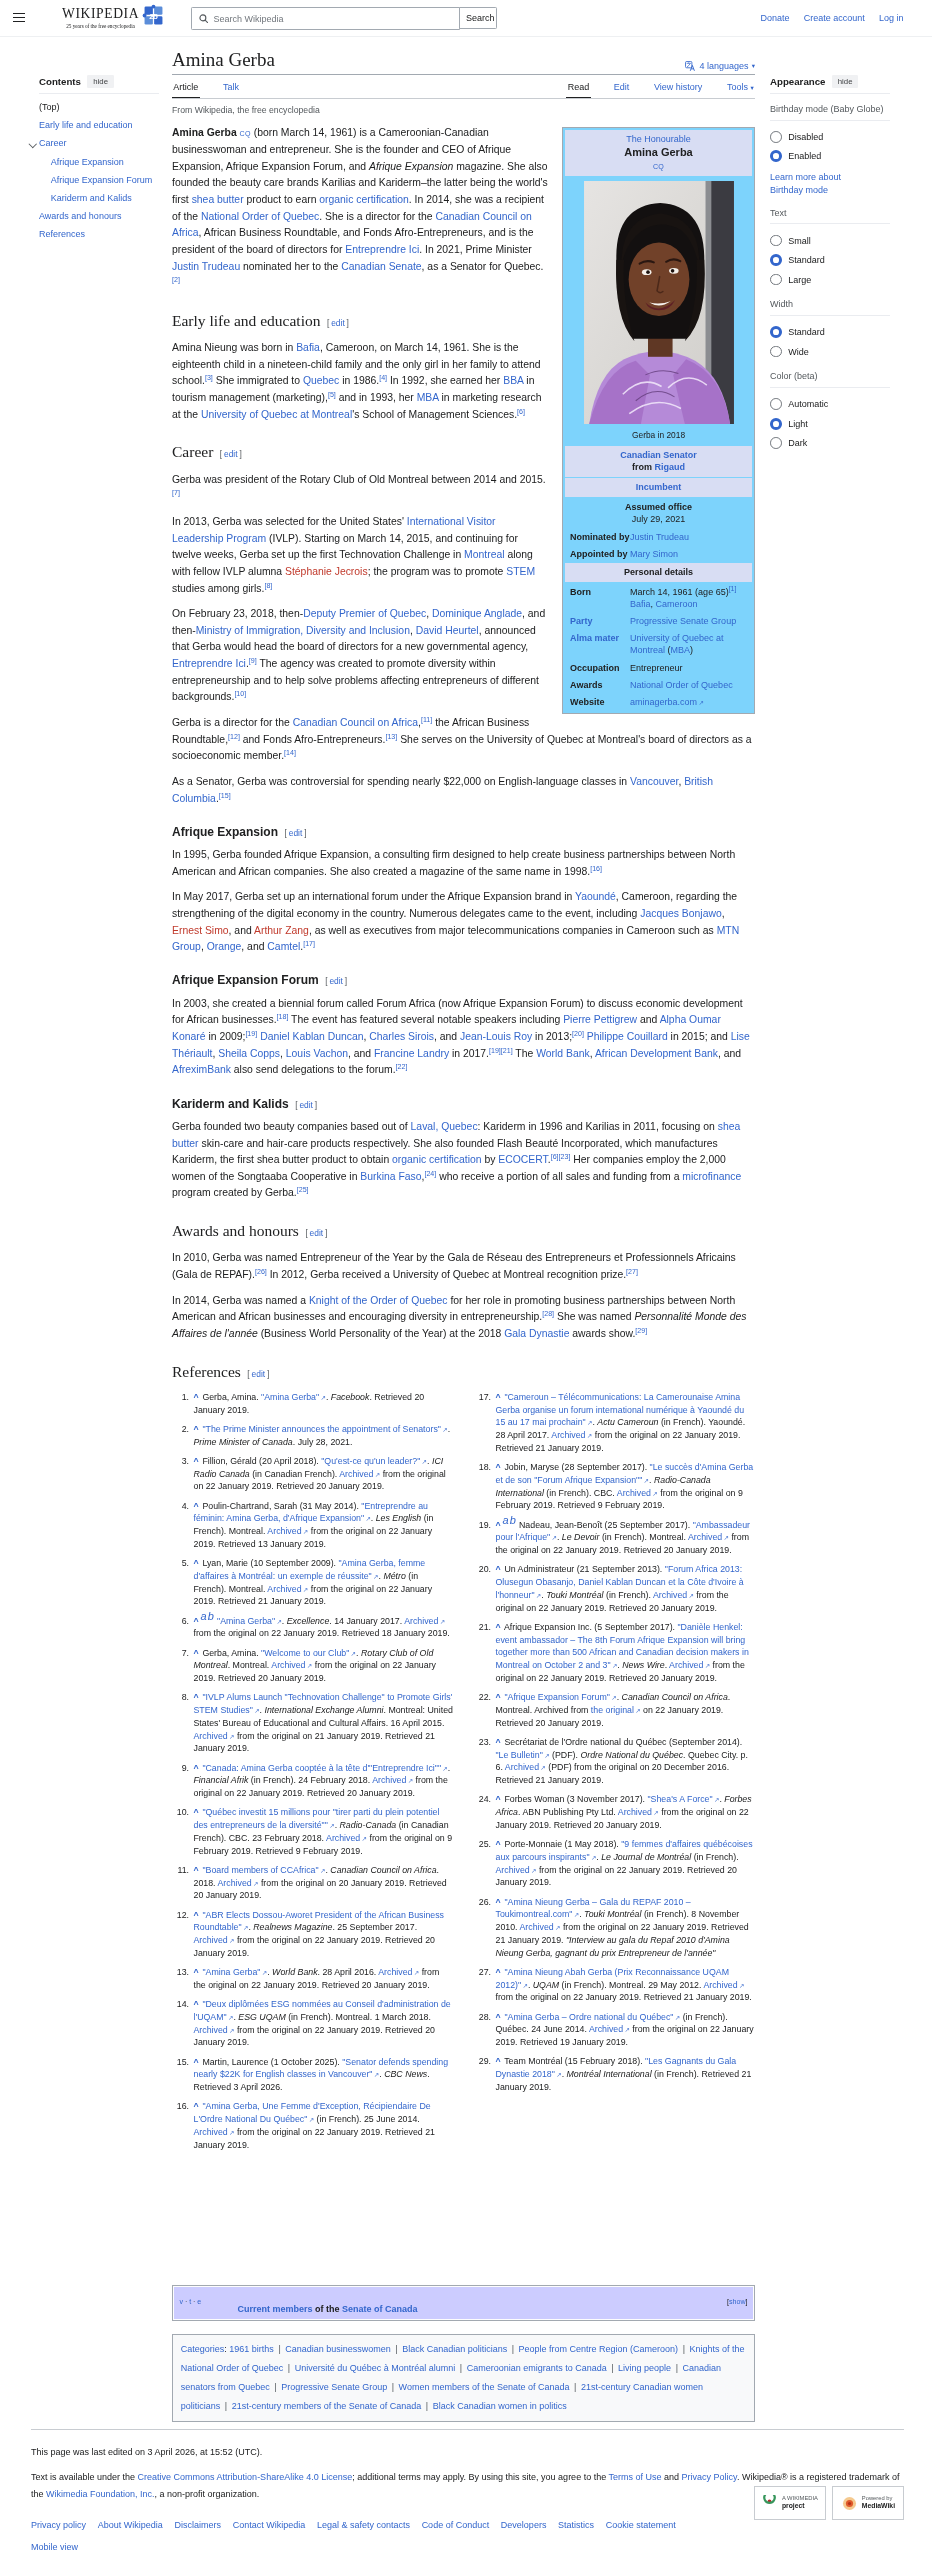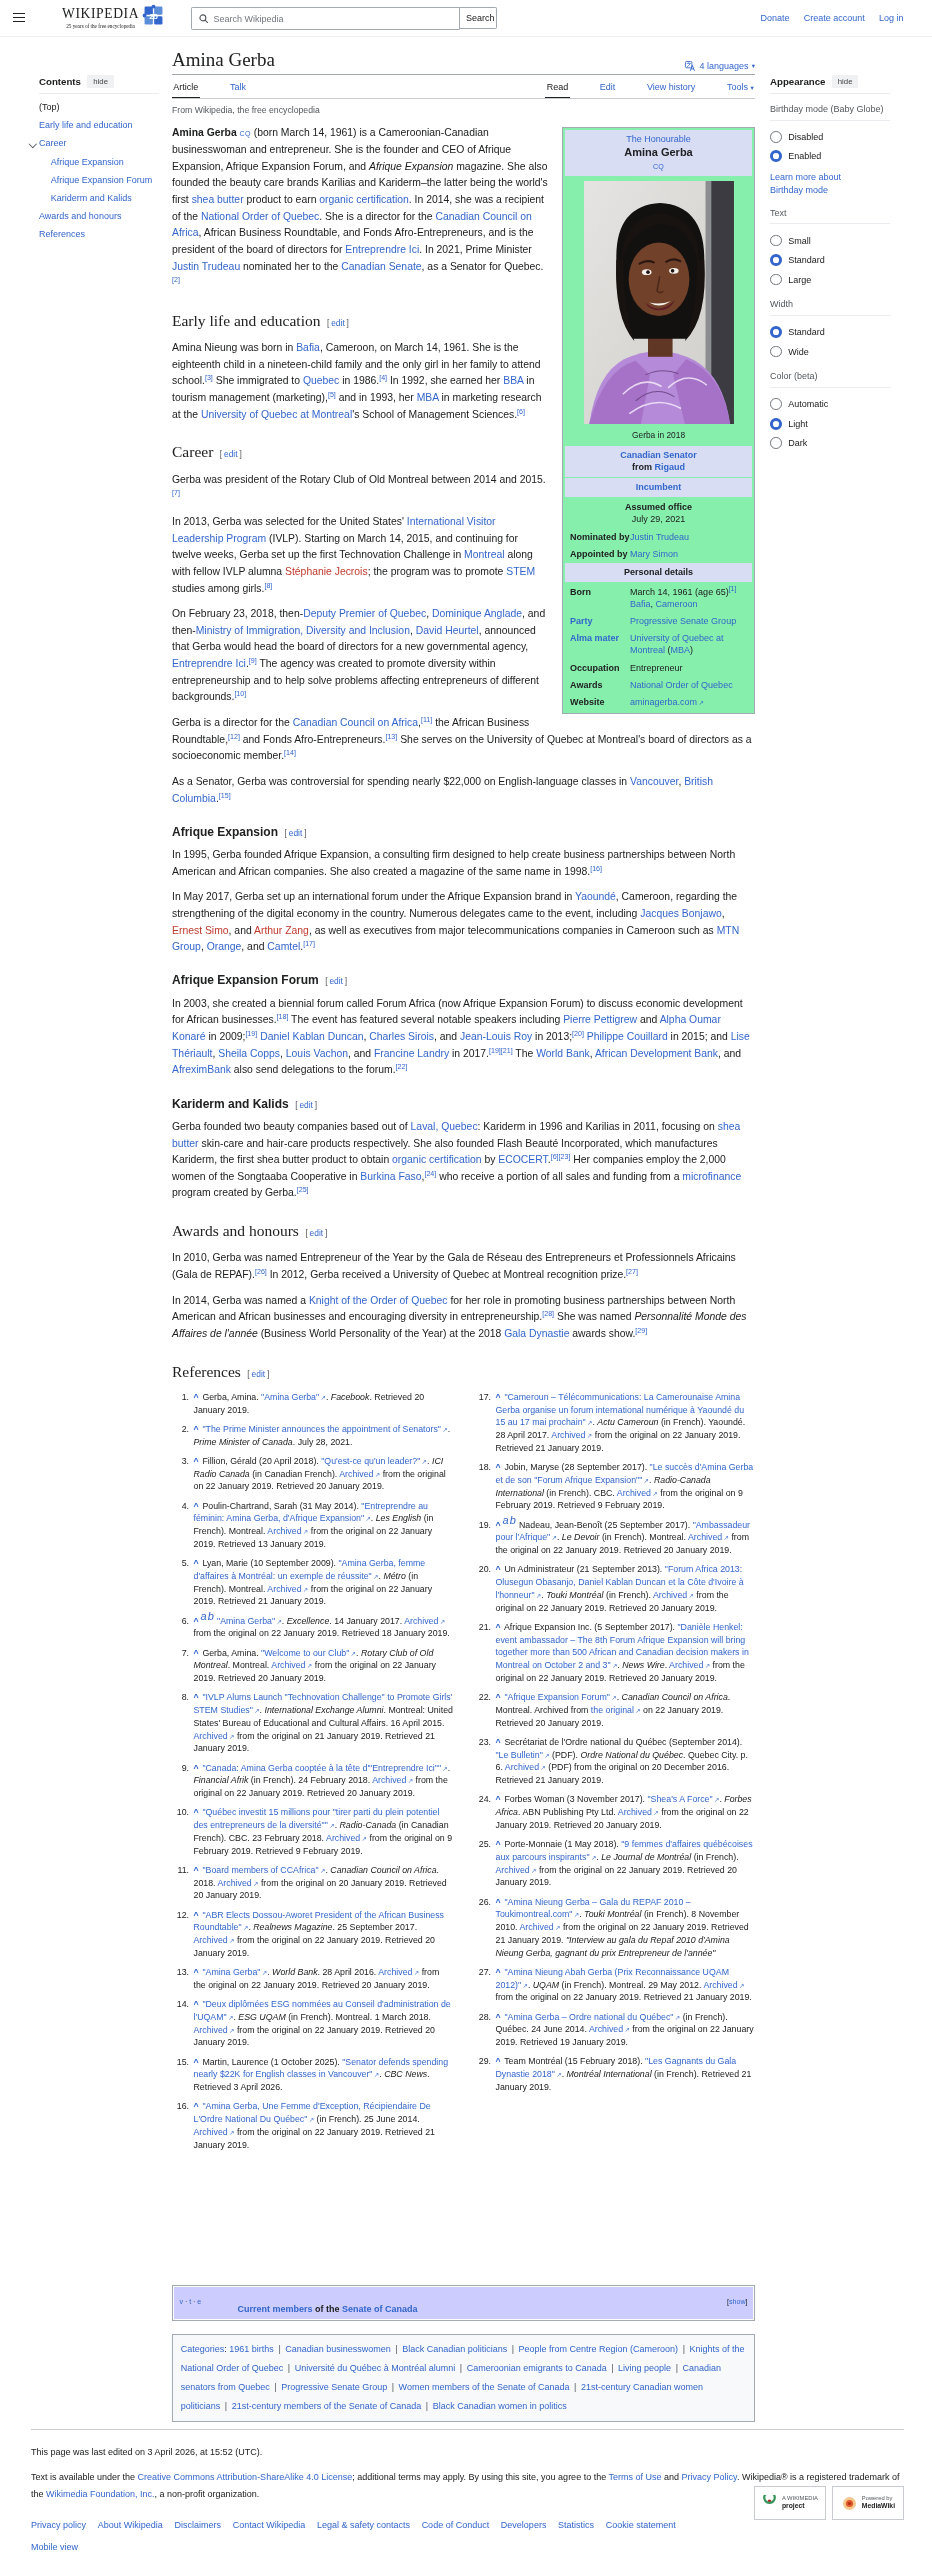--- a/index.html
+++ b/index.html
@@ -51,35 +51,35 @@
   .radio.sel{border:3.9px solid #3366cc;}
   .app-link{display:block;margin:5.2px 0 1.3px;line-height:1.4;width:97px;}
 
   
   .content{position:absolute;left:172px;top:36px;width:583px;}
   .title-row{display:flex;justify-content:space-between;align-items:flex-end;padding-top:13px;border-bottom:0.6px solid #a2a9b1;padding-bottom:2.6px;}
   h1.fp{font-family:"Liberation Serif","DejaVu Serif",serif;font-size:19px;font-weight:normal;margin:0;}
   .lang-btn{font-size:9px;color:#3366cc;display:flex;align-items:center;gap:3.2px;}
   .lang-caret{font-size:6.5px;color:#3366cc;}
   .tab-row{display:flex;justify-content:space-between;border-bottom:0.6px solid #c8ccd1;height:23px;align-items:flex-end;font-size:9px;}
-  .tabs-l,.tabs-r{display:flex;gap:29px;text-align:right;}
+  .tabs-l,.tabs-r{display:flex;gap:22px;text-align:right;}
   .tab{padding:5.2px 1.3px;color:#3366cc;}
   .tab.active{color:#202122;border-bottom:1.9px solid #202122;margin-bottom:-0.6px;}
   .subtitle{font-size:8.7px;color:#54595d;margin:6.5px 0 10.4px;}
 
   .article-body{font-size:10.4px;line-height:1.6;}
   .article-body p{margin:0 0 9px;}
   h2.sec{font-family:"Liberation Serif","DejaVu Serif",serif;font-size:15.5px;font-weight:normal;margin:17px 0 6.5px;}
   h3.sec{font-size:12px;font-weight:bold;margin:15.5px 0 5.2px;}
   .mw-edit{font-family:"Liberation Sans","DejaVu Sans",sans-serif;font-size:8.4px;font-weight:normal;margin-left:6.5px;}
   .mw-edit .br{color:#54595d;}
   .mw-edit a{color:#3366cc;padding:0 1.9px;}
 
   
-  .infobox{float:right;width:193px;box-sizing:border-box;border:0.6px solid #a2a9b1;background:#86efac;margin:1.3px 0 11.7px 14.2px;font-size:9px;line-height:1.35;padding:1.9px;}
+  .infobox{float:right;width:193px;box-sizing:border-box;border:0.6px solid #a2a9b1;background:#7dd3fc;margin:1.3px 0 11.7px 14.2px;font-size:9px;line-height:1.35;padding:1.9px;}
   .ib-bar{background:#d8ddf3;text-align:center;padding:3.2px 3.9px;margin-bottom:1.3px;}
   .ib-name{font-weight:bold;font-size:11px;color:#202122;}
   .ib-img-wrap{text-align:center;padding:3.9px 0 1.3px;}
   .ib-caption{text-align:center;font-size:8.4px;padding:1.3px 0 5.2px;}
   .ib-center{text-align:center;padding:3.2px 3.9px;}
   .ib-bold{font-weight:bold;}
   .ib-row{display:flex;padding:2.6px 5.2px;}
   .ib-label{flex:0 0 60px;font-weight:bold;color:#202122;}
   .ib-label.linked{color:#3366cc;}
   .ib-val{flex:1;}

